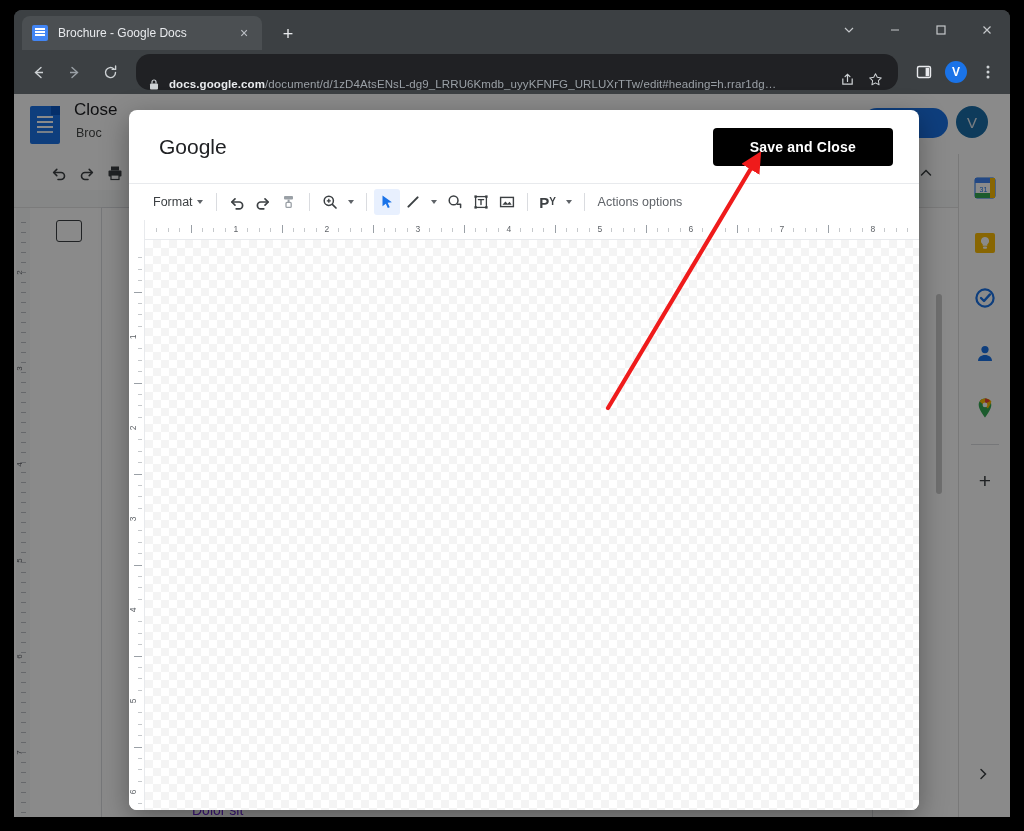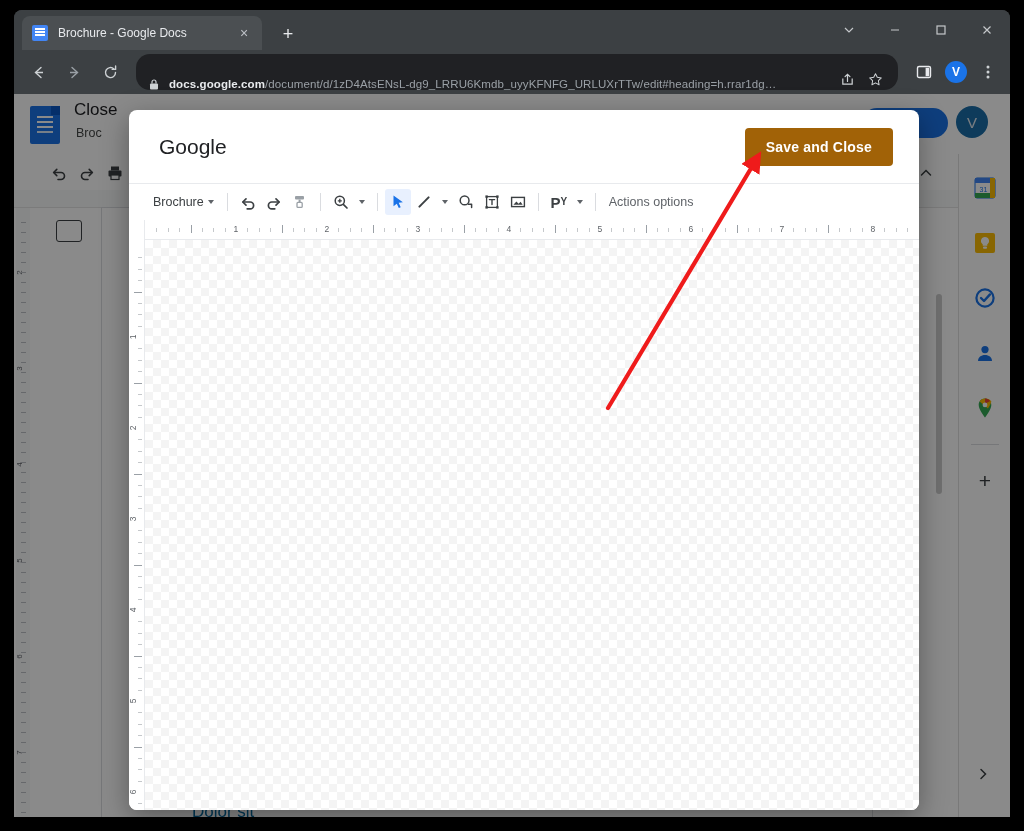--- a/index.html
+++ b/index.html
@@ -145,21 +145,21 @@
   }
   .vr-tick { position: absolute; left: 5px; width: 5px; height: 1px; background: #bdc1c6; }
   .docs-outline {
     position: absolute; left: 42px; top: 126px; width: 26px; height: 22px;
     border: 1.5px solid #3c4043; border-radius: 3px;
   }
   .docs-paper {
     position: absolute; left: 88px; top: 114px; width: 770px; height: 609px;
     background: #fff; box-shadow: 0 0 0 1px #dadce0;
   }
-  .docs-body-text { position: absolute; left: 178px; top: 708px; font-size: 17px; color: #0369a1; }
+  .docs-body-text { position: absolute; left: 178px; top: 708px; font-size: 14px; color: #6d28d9; }
   .docs-scrollbar {
     position: absolute; right: 68px; top: 200px; width: 6px; height: 200px;
     background: #cdcdcd; border-radius: 3px;
   }
   
   .docs-sidebar {
     position: absolute; right: 0; top: 60px; width: 52px; height: 663px;
     background: #fff; border-left: 1px solid #e0e0e0;
   }
   .side-app {
@@ -178,22 +178,22 @@
     background: #fff; border-radius: 8px; z-index: 60;
     box-shadow: 0 8px 28px rgba(0,0,0,.35);
     overflow: hidden; display: flex; flex-direction: column;
   }
   .modal-head {
     height: 74px; flex: 0 0 auto; display: flex; align-items: center;
     padding: 0 26px 0 30px; border-bottom: 1px solid #e8eaed;
   }
   .modal-title { font-size: 21px; color: #202124; font-weight: 400; }
   .save-close {
-    margin-left: auto; background: #a16207; color: #fff; border: none;
-    border-radius: 4px; height: 38px; padding: 0 21px;
+    margin-left: auto; background: #000000; color: #fff; border: none;
+    border-radius: 4px; height: 38px; padding: 0 37px;
     font-size: 14px; font-weight: 600; font-family: "Liberation Sans", sans-serif;
     cursor: pointer; letter-spacing: .2px;
   }
 
   
   .draw-toolbar {
     height: 36px; flex: 0 0 auto; display: flex; align-items: center;
     padding-left: 18px; gap: 0;
   }
   .dt-item {
@@ -509,21 +509,21 @@
 
     <div class="modal">
 
       <div class="modal-head">
         <div class="modal-title">Google</div>
         <button class="save-close">Save and Close</button>
       </div>
 
       <div class="draw-toolbar">
         <div class="dt-item text">
-          <span>Brochure</span>
+          <span>Format</span>
           <span class="caret"></span>
         </div>
         <div class="dt-sep"></div>
 
         <div class="dt-item">
           <svg width="18" height="18" viewBox="0 0 18 18">
               <path d="M4.2 9h7a3.4 3.4 0 0 1 0 6.8H8.2" stroke="#3c4043" stroke-width="1.7" fill="none" stroke-linecap="round"></path>
               <path d="M7 5.9L3.8 9 7 12.1" stroke="#3c4043" stroke-width="1.7" fill="none" stroke-linecap="round" stroke-linejoin="round"></path>
             </svg>
         </div>

